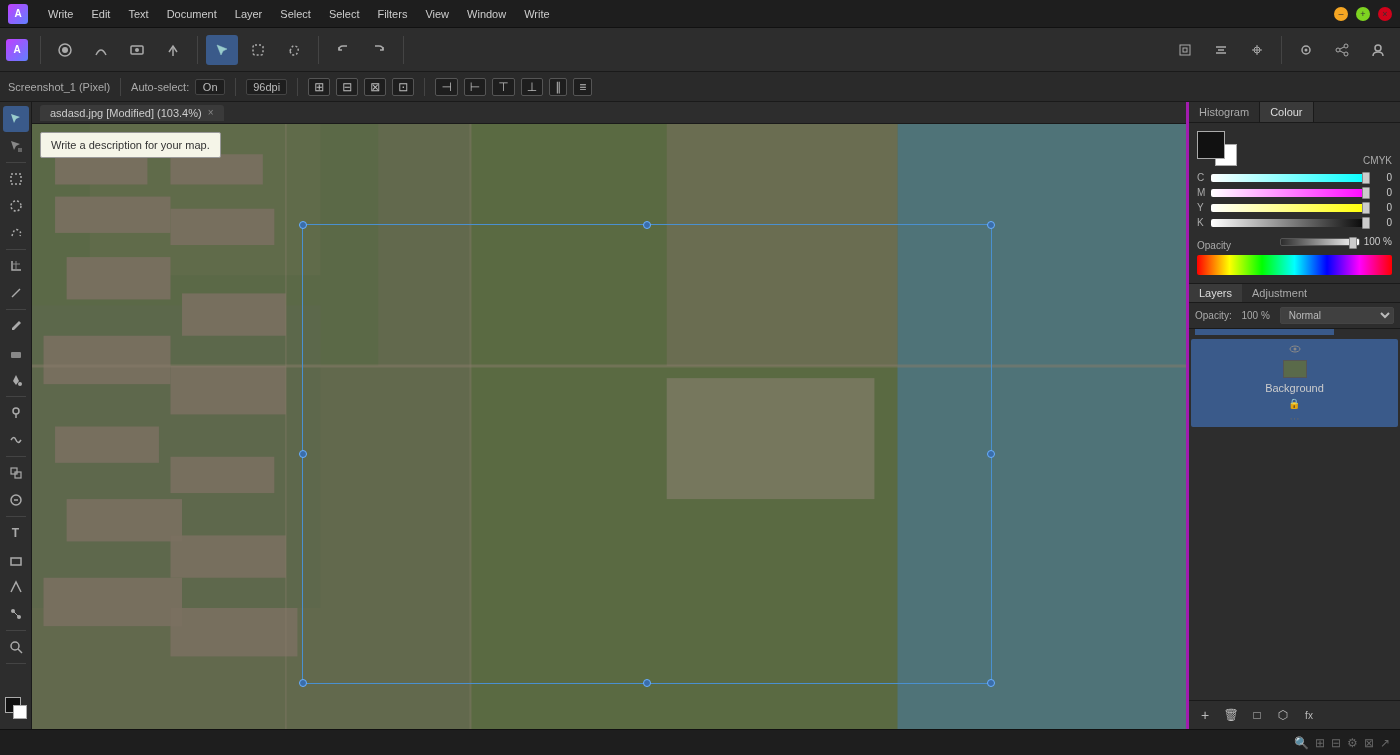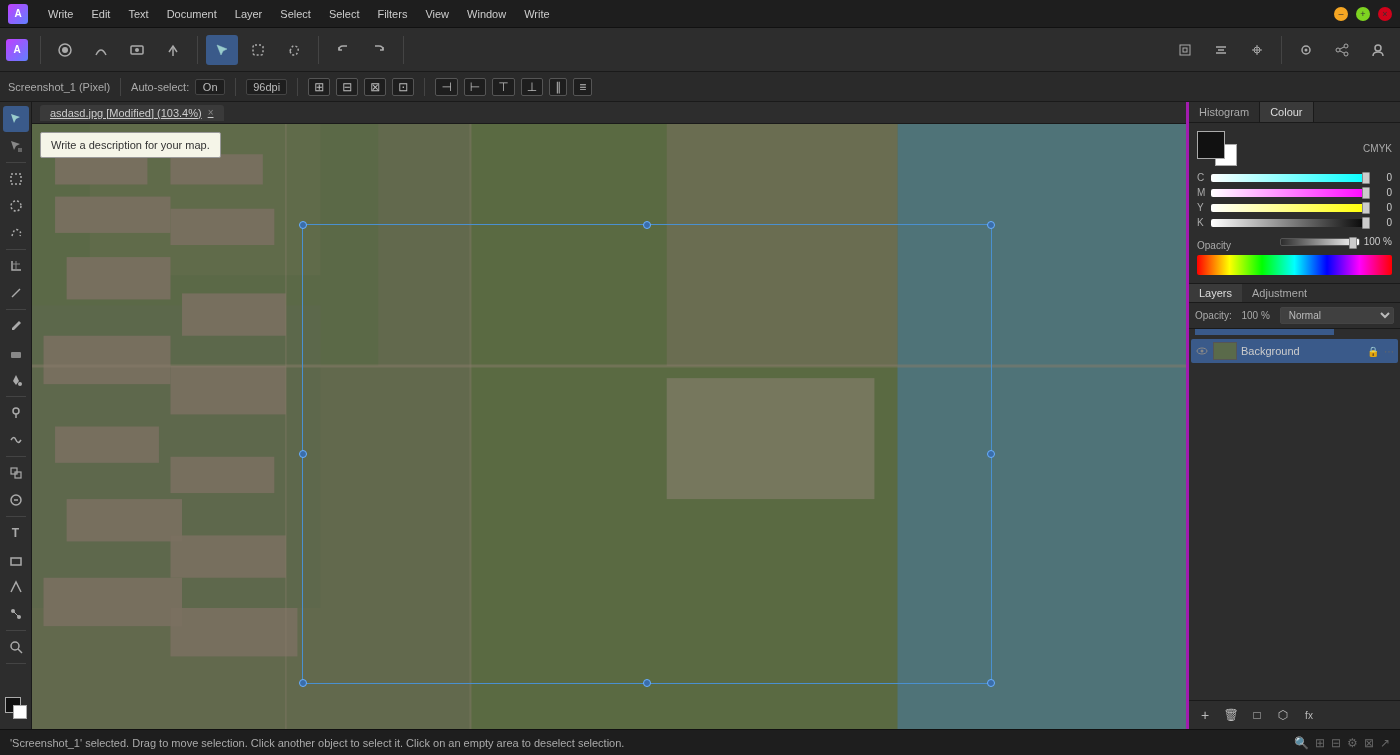--- a/index.html
+++ b/index.html
@@ -55,21 +55,21 @@
     }
     .tool-btn.active { background: #3a5a8a; }
     .tool-sep { width: 20px; height: 1px; background: #444; margin: 2px 0; }
 
     
     #canvas-area {
       flex: 1; background: #3c3c3c; position: relative; overflow: hidden;
     }
     #doc-tab {
       height: 22px; background: #2d2d2d; border-bottom: 1px solid #1a1a1a;
-      display: flex; align-items: center; padding: 0 8px; gap: 8px; text-decoration: underline;
+      display: flex; align-items: center; padding: 0 8px; gap: 8px;
     }
     .doc-tab-item {
       background: #3a3a3a; padding: 2px 10px; border-radius: 3px 3px 0 0;
       font-size: 11px; color: #ccc; display: flex; align-items: center; gap: 6px;
     }
     .doc-close { cursor: pointer; color: #888; font-size: 10px; }
 
     
     #canvas-content {
       position: relative; width: 100%; height: calc(100% - 22px); overflow: hidden;
@@ -150,21 +150,21 @@
       background: #404040; border: 1px solid #444; color: #bbb;
       padding: 1px 4px; font-size: 10px; border-radius: 2px; flex: 1;
     }
     #layer-opacity-val { min-width: 40px; text-align: center; }
 
     #layers-list { padding: 2px; }
     .layer-item {
       display: flex; align-items: center; padding: 3px 4px; gap: 4px;
       border-radius: 2px; margin-bottom: 1px; cursor: pointer;
     }
-    .layer-item.active { background: #3a5a8a; }
+    .layer-item.active { background: #3a5a8a; flex-direction: column; }
     .layer-vis { width: 14px; height: 14px; display: flex; align-items: center; justify-content: center; font-size: 11px; color: #888; }
     .layer-thumb { width: 24px; height: 18px; background: #5a6a4a; border: 1px solid #555; flex-shrink: 0; }
     .layer-name { flex: 1; font-size: 11px; color: #ccc; }
     .layer-lock { font-size: 10px; color: #666; }
     .layer-extra { font-size: 10px; color: #666; }
 
     
     #layers-blend-bar {
       height: 6px; background: linear-gradient(to right, #3a5a8a 70%, #2d2d2d 70%);
       margin: 0 6px 2px;
@@ -537,21 +537,21 @@
   </div>
 
   <div id="right-panel">
 
     <div id="right-tabs">
       <div class="right-tab">Histogram</div>
       <div class="right-tab active">Colour</div>
     </div>
 
     <div id="color-section">
-      <div style="display:flex; justify-content:space-between; align-items:center; margin-bottom:6px;">
+      <div style="display:flex; justify-content:space-between; align-items:flex-end; margin-bottom:6px;">
 
         <div style="position:relative; width:40px; height:35px;">
           <div style="position:absolute; top:0; left:0; width:28px; height:28px; background:#111; border:1.5px solid #aaa; cursor:pointer; z-index:2;"></div>
           <div style="position:absolute; bottom:0; right:0; width:22px; height:22px; background:white; border:1.5px solid #aaa; cursor:pointer; z-index:1;"></div>
         </div>
         <div style="font-size:10px; color:#aaa; cursor:pointer;">CMYK</div>
       </div>
 
       <div class="cmyk-row" id="slider-c">
         <span class="cmyk-label">C</span>
@@ -634,21 +634,20 @@
       <button class="tb-btn" style="width:20px;height:20px;font-size:12px;">🗑</button>
       <button class="tb-btn" style="width:20px;height:20px;font-size:12px;">□</button>
       <button class="tb-btn" style="width:20px;height:20px;font-size:12px;">⬡</button>
       <button class="tb-btn" style="width:20px;height:20px;font-size:10px;">fx</button>
     </div>
 
   </div>
 </div>
 
 <div id="statusbar">
-  <span>'Screenshot_1' selected. Drag to move selection. Click another object to select it. Click on an empty area to deselect selection.</span>
   <div id="statusbar-right">
     <span class="status-icon">🔍</span>
     <span class="status-icon">⊞</span>
     <span class="status-icon">⊟</span>
     <span class="status-icon">⚙</span>
     <span class="status-icon">⊠</span>
     <span class="status-icon">↗</span>
   </div>
 </div>
 

